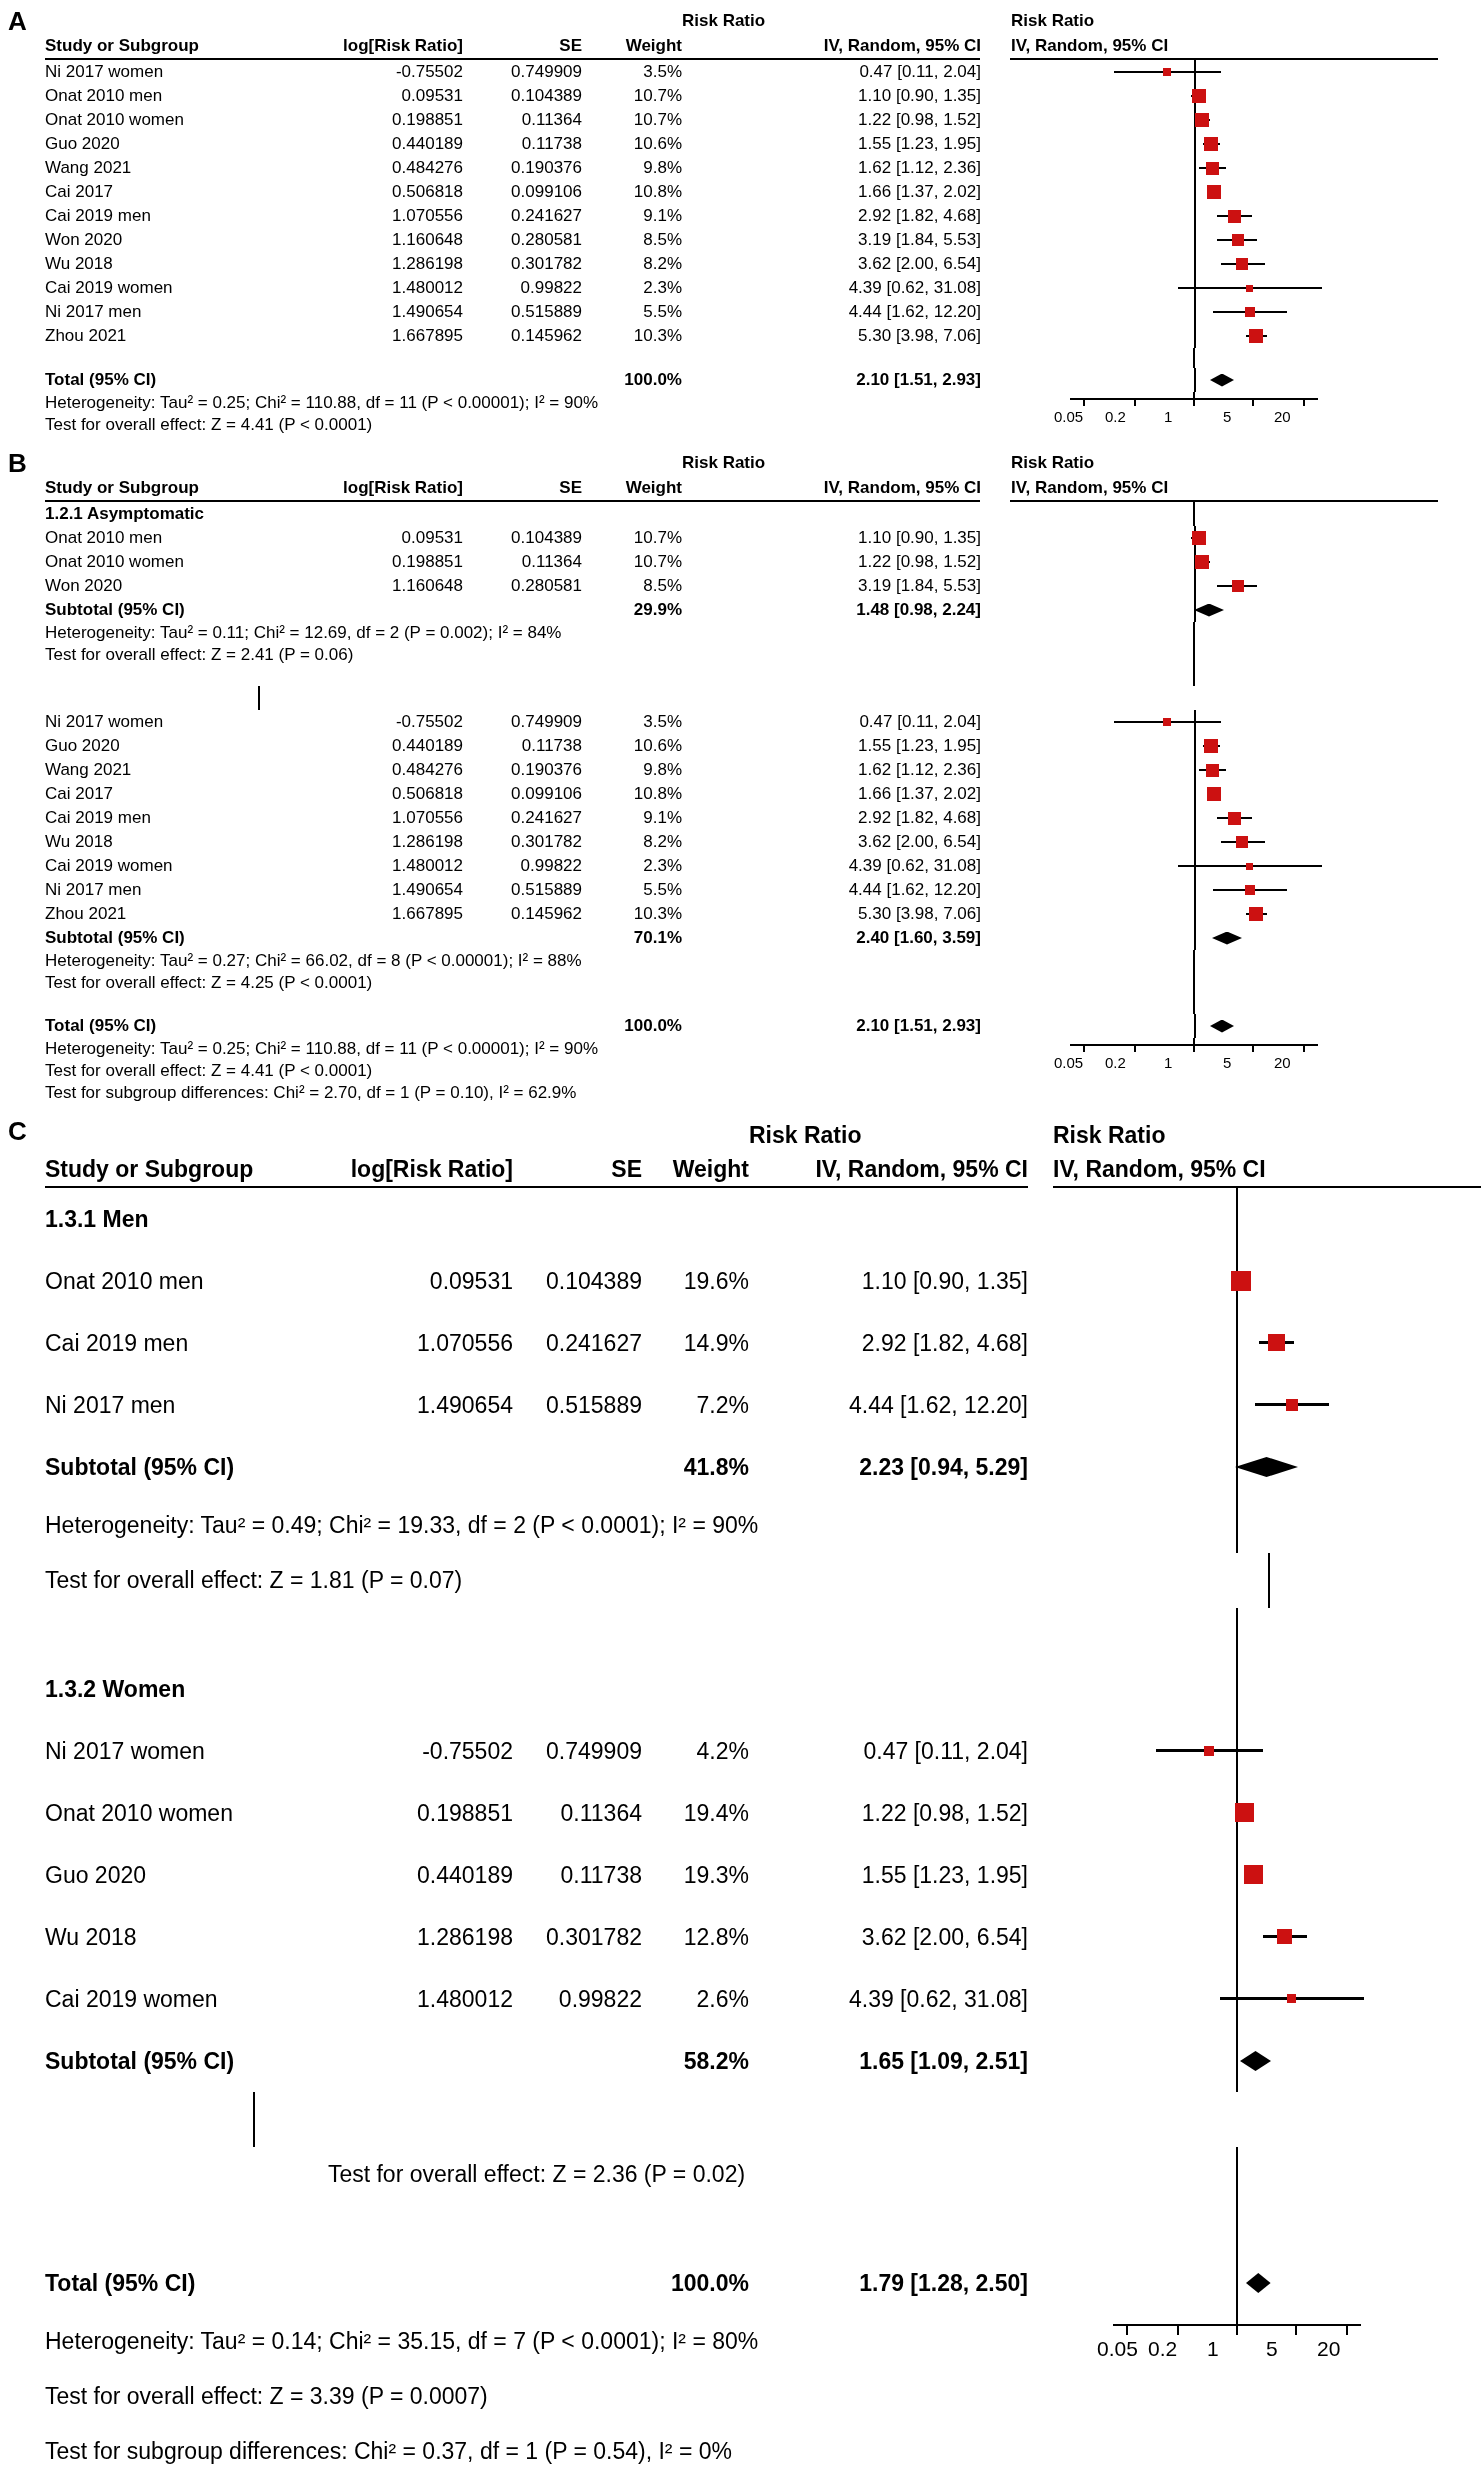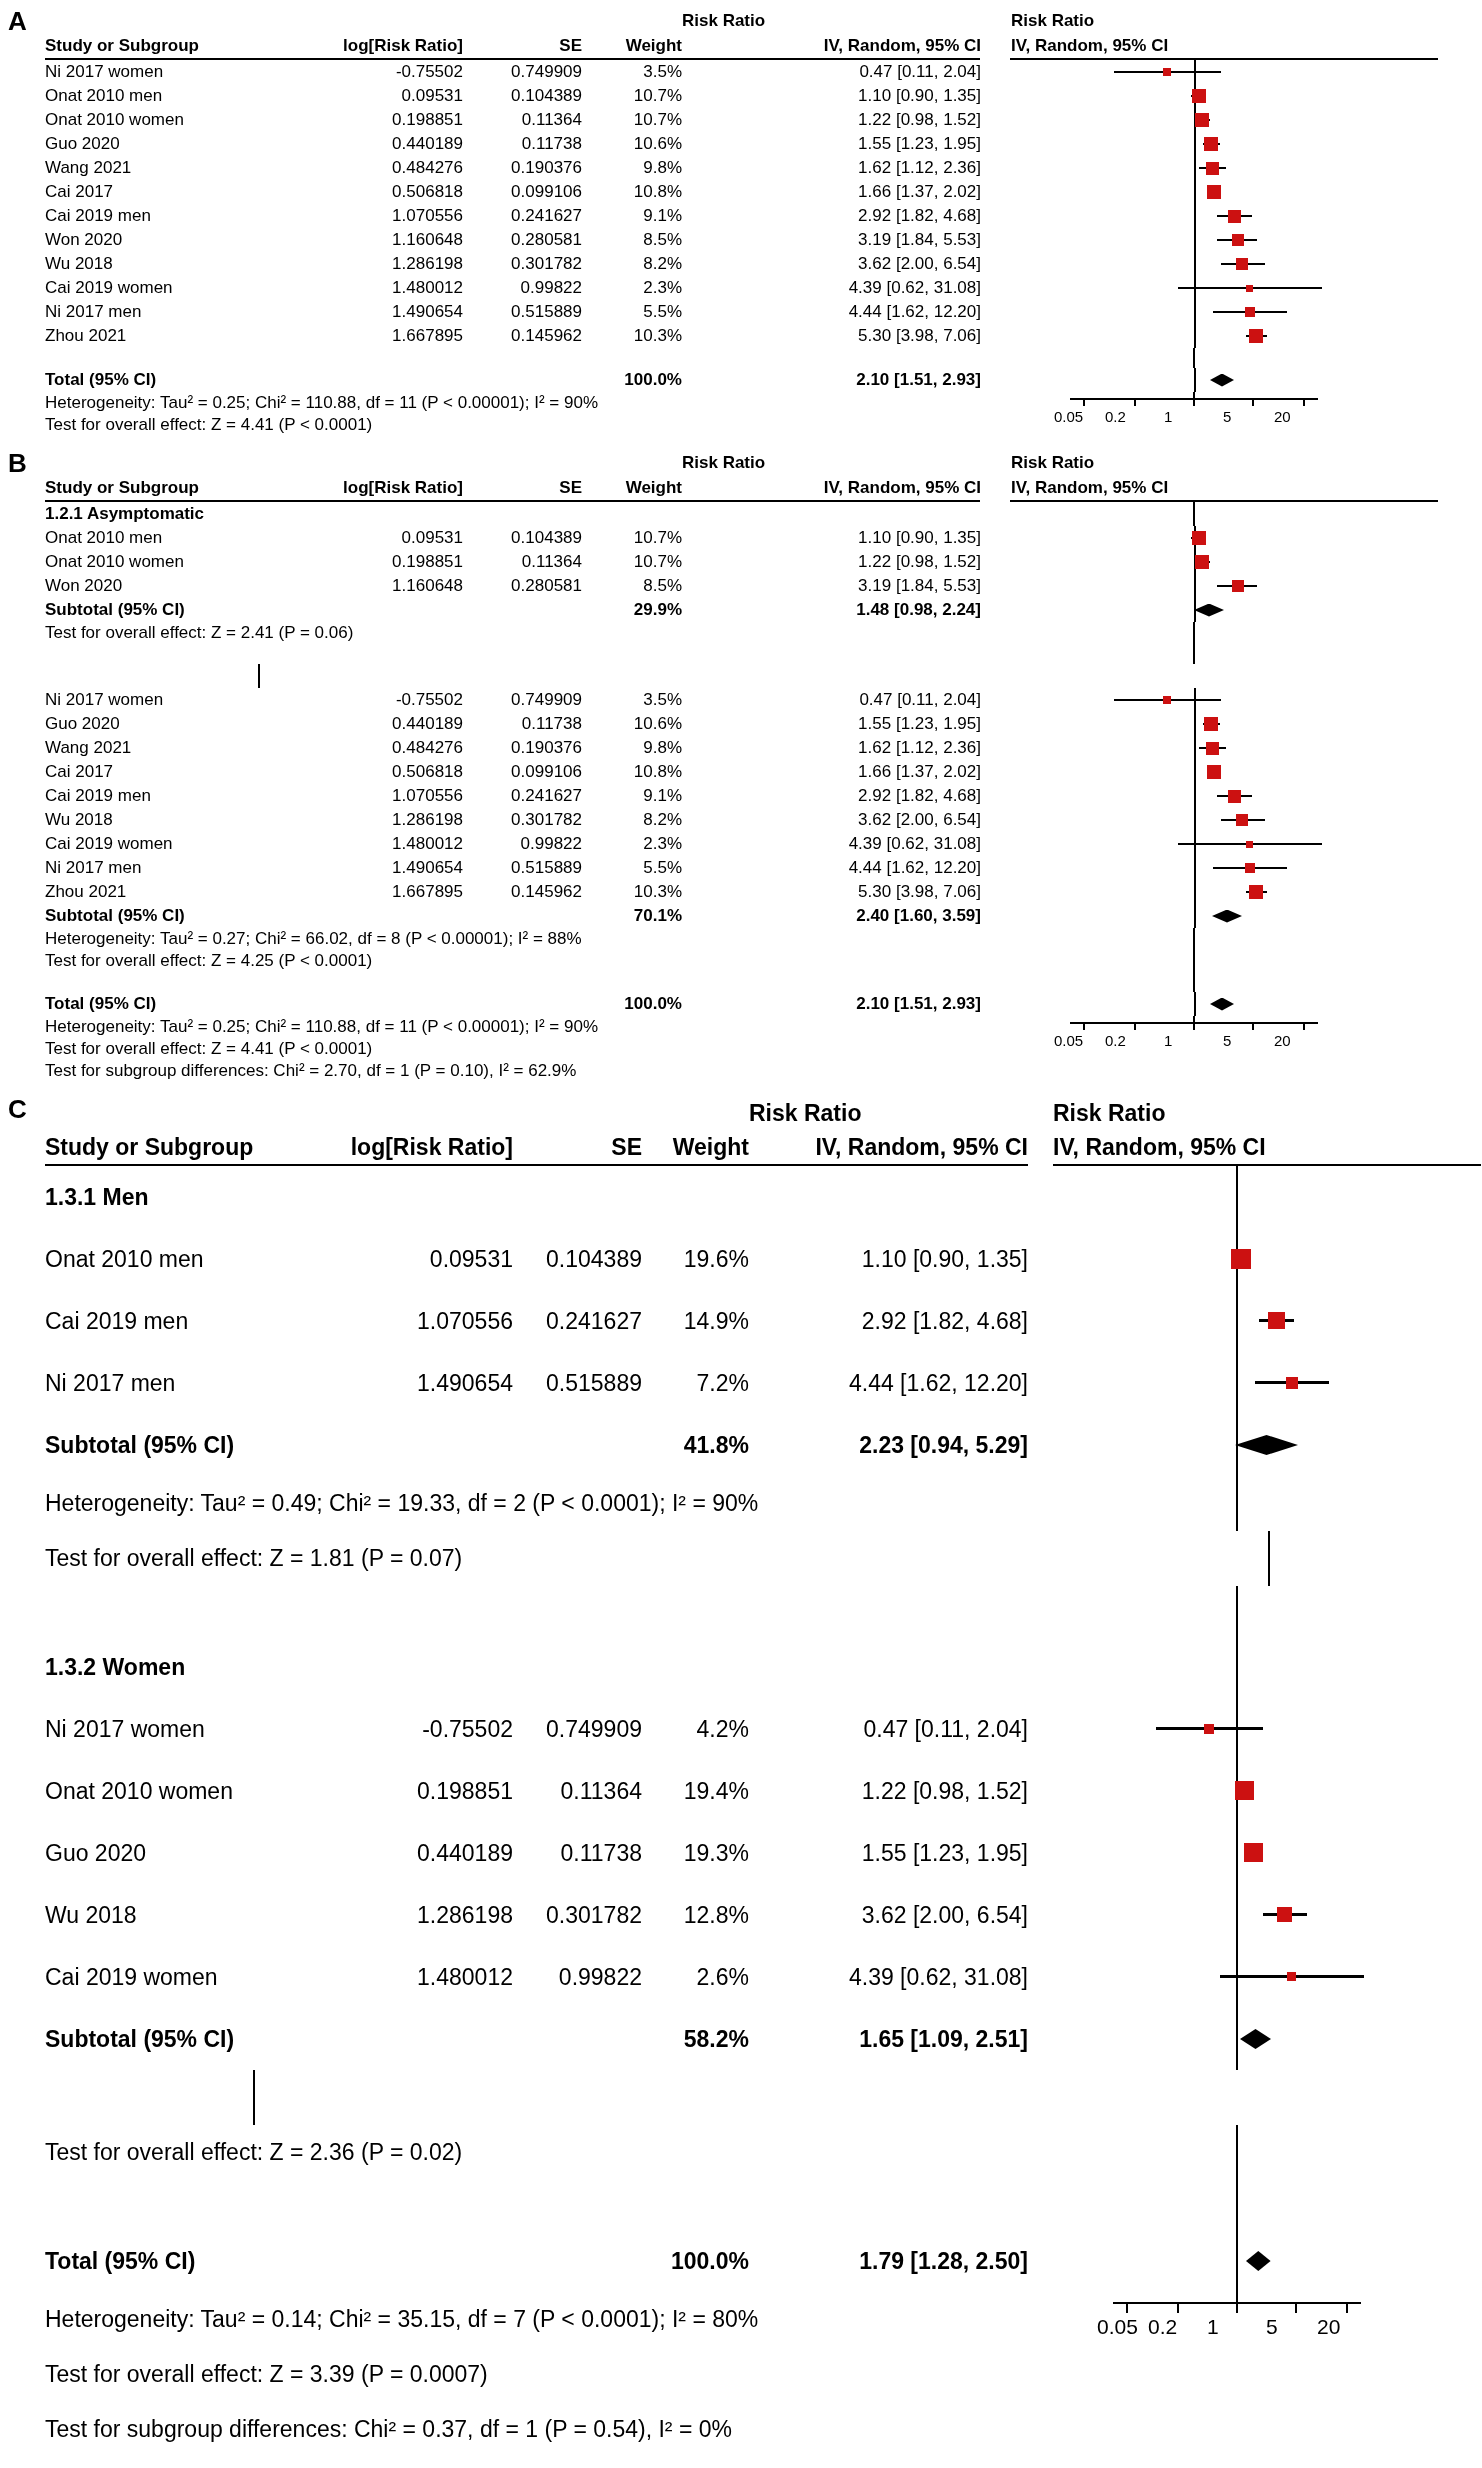--- a/index.html
+++ b/index.html
@@ -324,20 +324,27 @@
         <div class="cell r" style="width: 119px;"></div>
         <div class="cell b r" style="width: 100px;">29.9%</div>
         <div class="cell b r" style="width: 299px;">1.48 [0.98, 2.24]</div>
         <div class="cell " style="width: 30px;"></div>
         <div class="plotcell" style="width: 428px; height: 24px;">
           <div class="vline" style="left: 183px; top: 0px; height: 24px; width: 1.6px;"></div>
           <div class="dia" style="left: 183px; width: 30px; top: 5.5px; height: 13px;"></div>
         </div>
       </div>
       <div class="row" style="height: 22px;">
+        <div class="cell note" style="width: 935px;">Heterogeneity: Tau² = 0.11; Chi² = 12.69, df = 2 (P = 0.002); I² = 84%</div>
+        <div class="cell " style="width: 30px;"></div>
+        <div class="plotcell" style="width: 428px; height: 22px;">
+          <div class="vline" style="left: 183px; top: 0px; height: 22px; width: 1.6px;"></div>
+        </div>
+      </div>
+      <div class="row" style="height: 22px;">
         <div class="cell note" style="width: 935px;">Test for overall effect: Z = 2.41 (P = 0.06)</div>
         <div class="cell " style="width: 30px;"></div>
         <div class="plotcell" style="width: 428px; height: 22px;">
           <div class="vline" style="left: 183px; top: 0px; height: 22px; width: 1.6px;"></div>
         </div>
       </div>
       <div class="row" style="height: 20px;">
         <div class="cell " style="width: 935px;"></div>
         <div class="cell " style="width: 30px;"></div>
         <div class="plotcell" style="width: 428px; height: 20px;">
@@ -719,21 +726,21 @@
           <div class="vline" style="left: 183px; top: 0px; height: 62px; width: 2px;"></div>
           <div class="dia" style="left: 187px; width: 31px; top: 21px; height: 20px;"></div>
         </div>
       </div>
       <div class="row" style="height: 55px;">
         <div class="cell " style="width: 25px;"></div>
         <div class="plotcell" style="width: 428px; height: 55px;">
           <div class="vline" style="left: 183px; top: 0px; height: 55px; width: 2px;"></div>
         </div>
       </div>
-      <div class="row" style="height: 55px;">
+      <div class="row" style="height: 55px; text-align: center;">
         <div class="cell note" style="width: 983px;">Test for overall effect: Z = 2.36 (P = 0.02)</div>
         <div class="cell " style="width: 25px;"></div>
         <div class="plotcell" style="width: 428px; height: 55px;">
           <div class="vline" style="left: 183px; top: 0px; height: 55px; width: 2px;"></div>
         </div>
       </div>
       <div class="row" style="height: 50px;">
         <div class="cell " style="width: 983px;"></div>
         <div class="cell " style="width: 25px;"></div>
         <div class="plotcell" style="width: 428px; height: 50px;">

